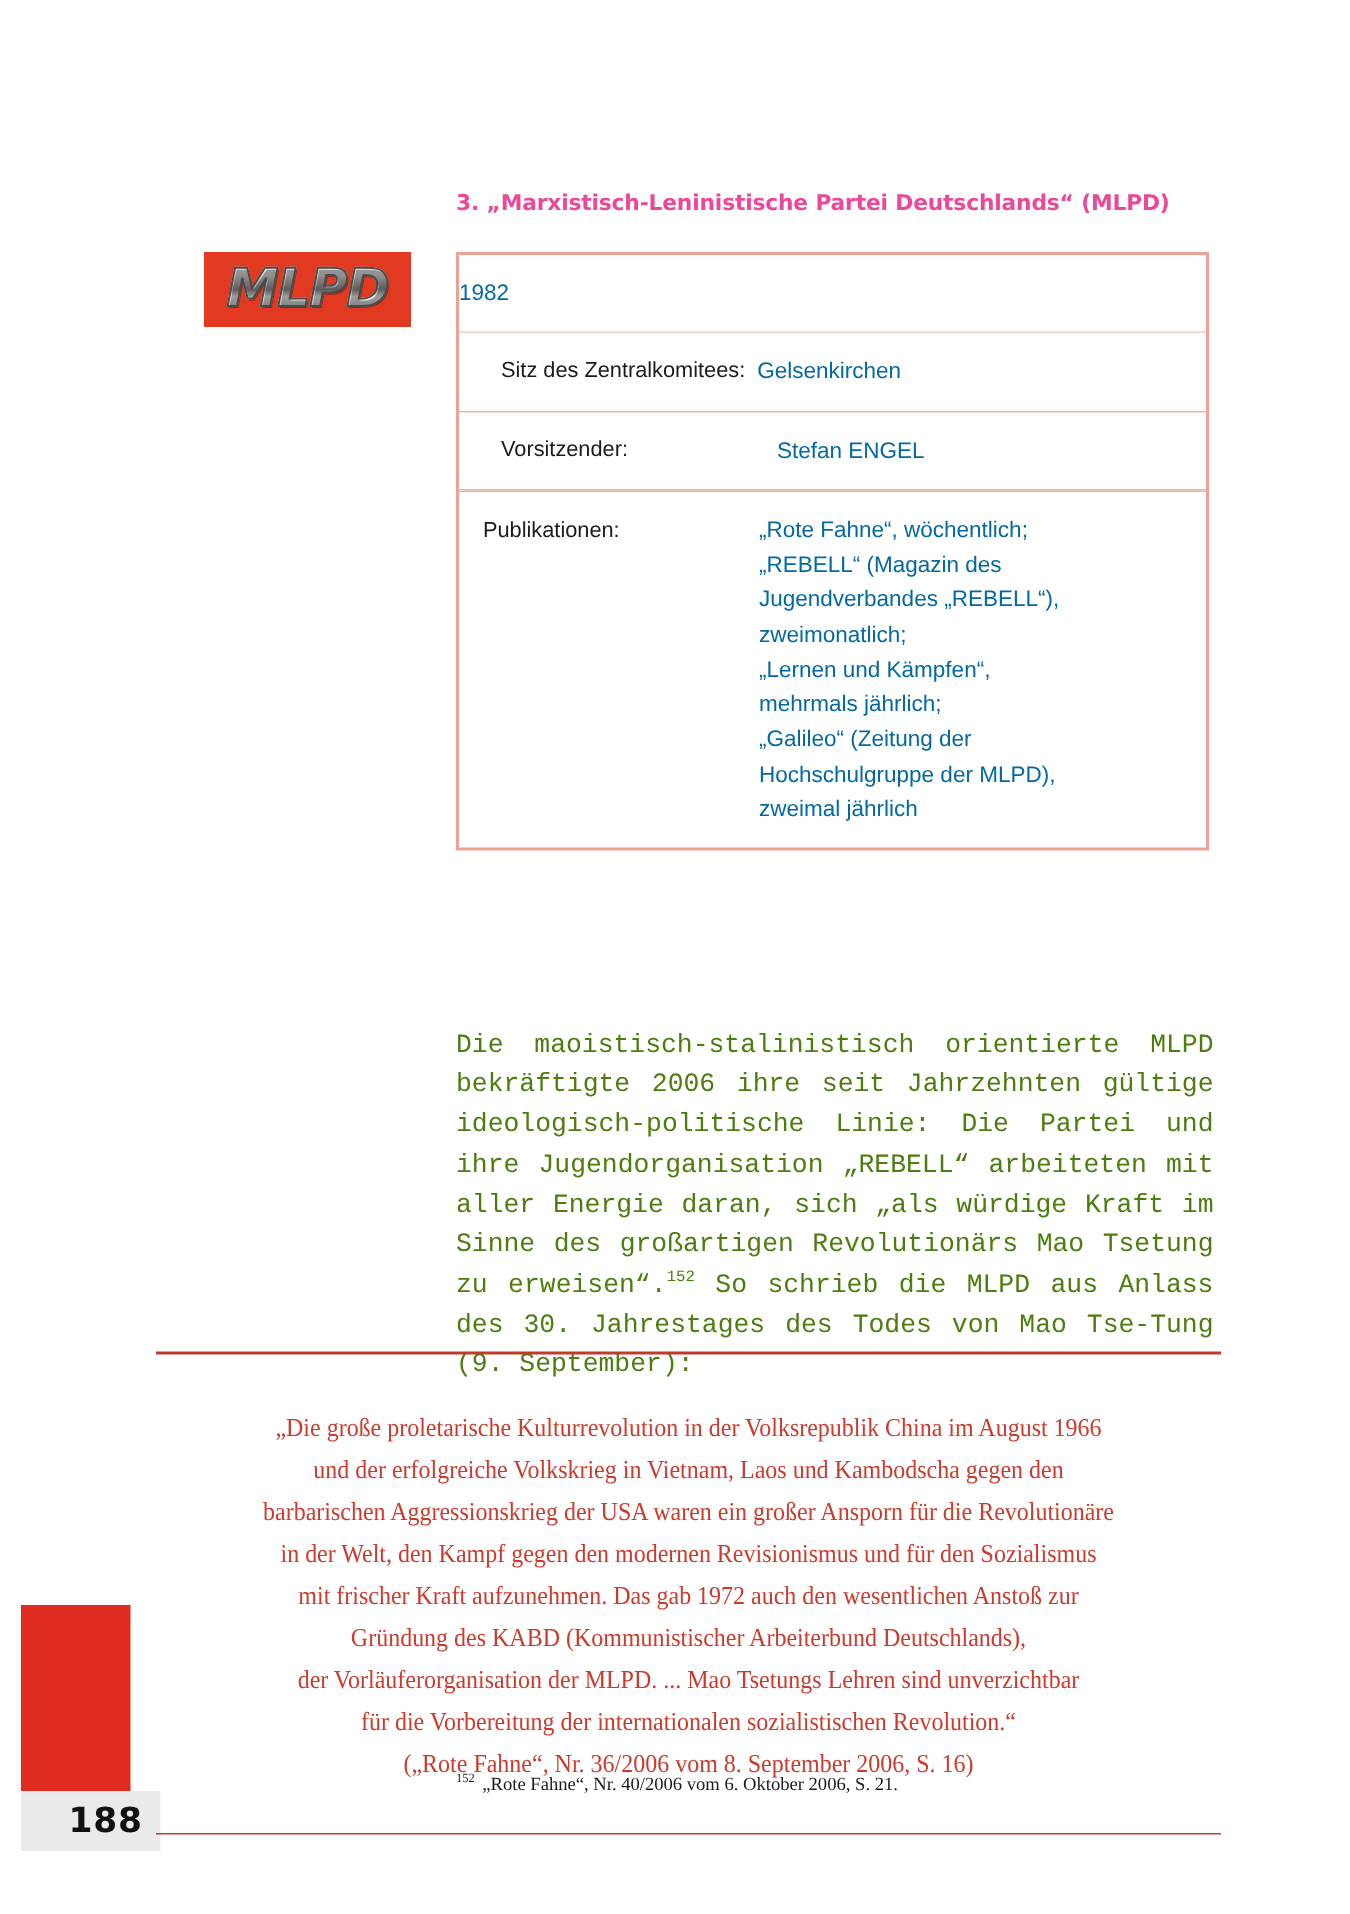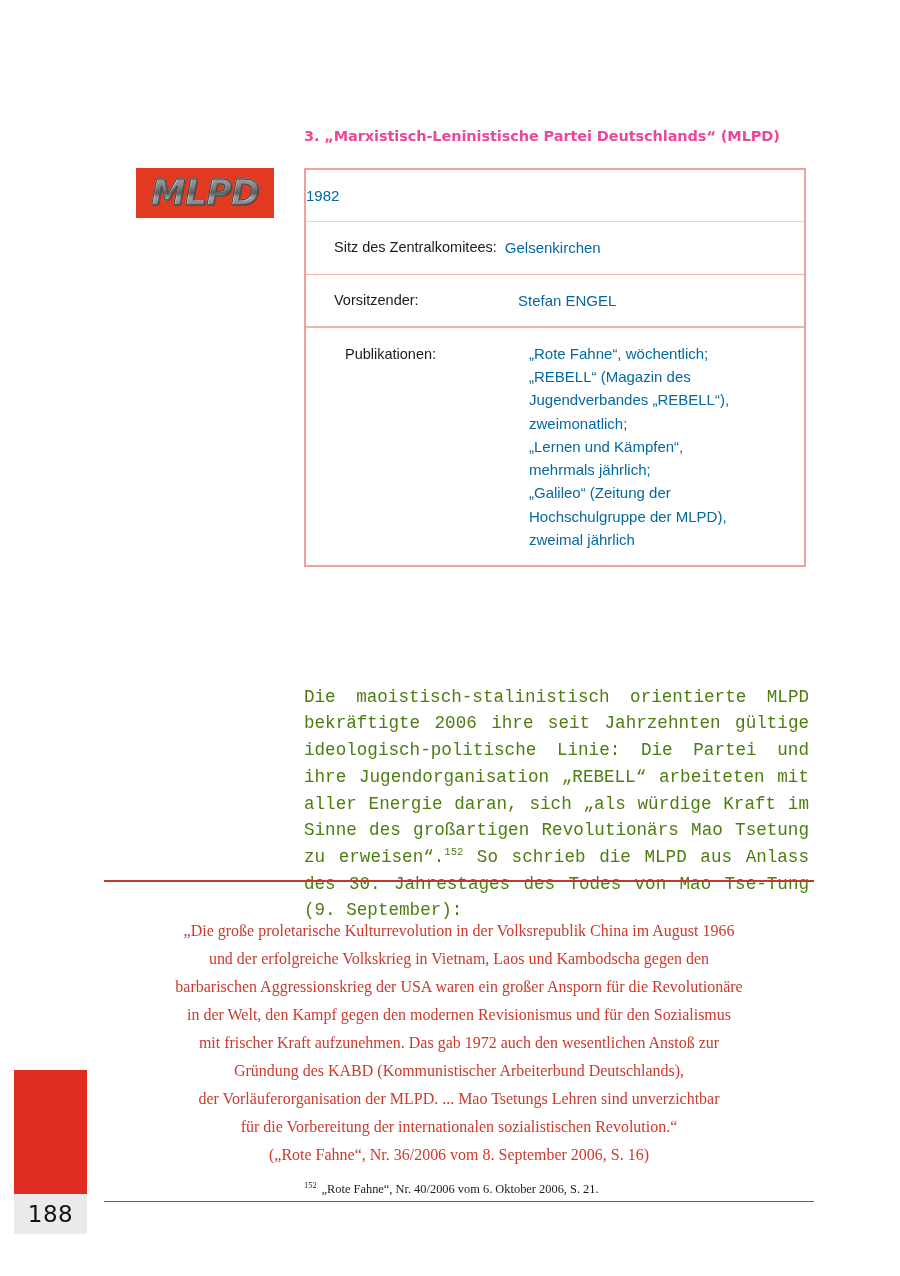--- a/index.html
+++ b/index.html
@@ -30,24 +30,25 @@
     background: #e02b20;
   }
   #page-marker .tab-num {
     width: 73px;
     height: 40px;
     background: #eaeaea;
     display: flex;
     align-items: center;
     justify-content: center;
     font-family: "DejaVu Sans", sans-serif;
-    font-weight: normal;
+    font-weight: bold;
     font-size: 23px;
     letter-spacing: 0.5px;
     color: #111111;
+    padding-left: 20px;
   }
 
   
   #logo {
     position: absolute;
     left: 136px;
     top: 168px;
     width: 138px;
     height: 50px;
     background: #e23a21;
@@ -93,21 +94,21 @@
     border: 2px solid #eda295;
     border-collapse: collapse;
     background: #ffffff;
     box-sizing: border-box;
   }
   #info-table .row {
     display: flex;
     border-bottom: 1px solid #f6cfc6;
     box-sizing: border-box;
   }
-  #info-table .row:last-child { border-bottom: none; margin-left: 23px; }
+  #info-table .row:last-child { border-bottom: none; }
   #info-table .row.alt { border-bottom-color: #f0b3a6; padding-left: 12px; }
   #info-table .cell-label {
     padding: 14px 0 14px 16px;
     font-size: 14.5px;
     color: #1b1b1b;
     white-space: nowrap;
     line-height: 1.55;
   }
   #info-table .cell-value {
     padding: 14px 12px 14px 0;
@@ -136,21 +137,21 @@
   #body-paragraph sup {
     font-size: 10.5px;
     vertical-align: super;
     line-height: 0;
   }
 
   
   #quote-block {
     position: absolute;
     left: 104px;
-    top: 880px;
+    top: 901px;
     width: 710px;
   }
   #quote-block .rule {
     height: 0;
     border-top: 2px solid #c0392b;
   }
   #quote-block .rule.bottom { border-top-width: 1.5px; }
   #quote-block .quote-body {
     padding: 18px 0 14px 0;
     text-align: center;

